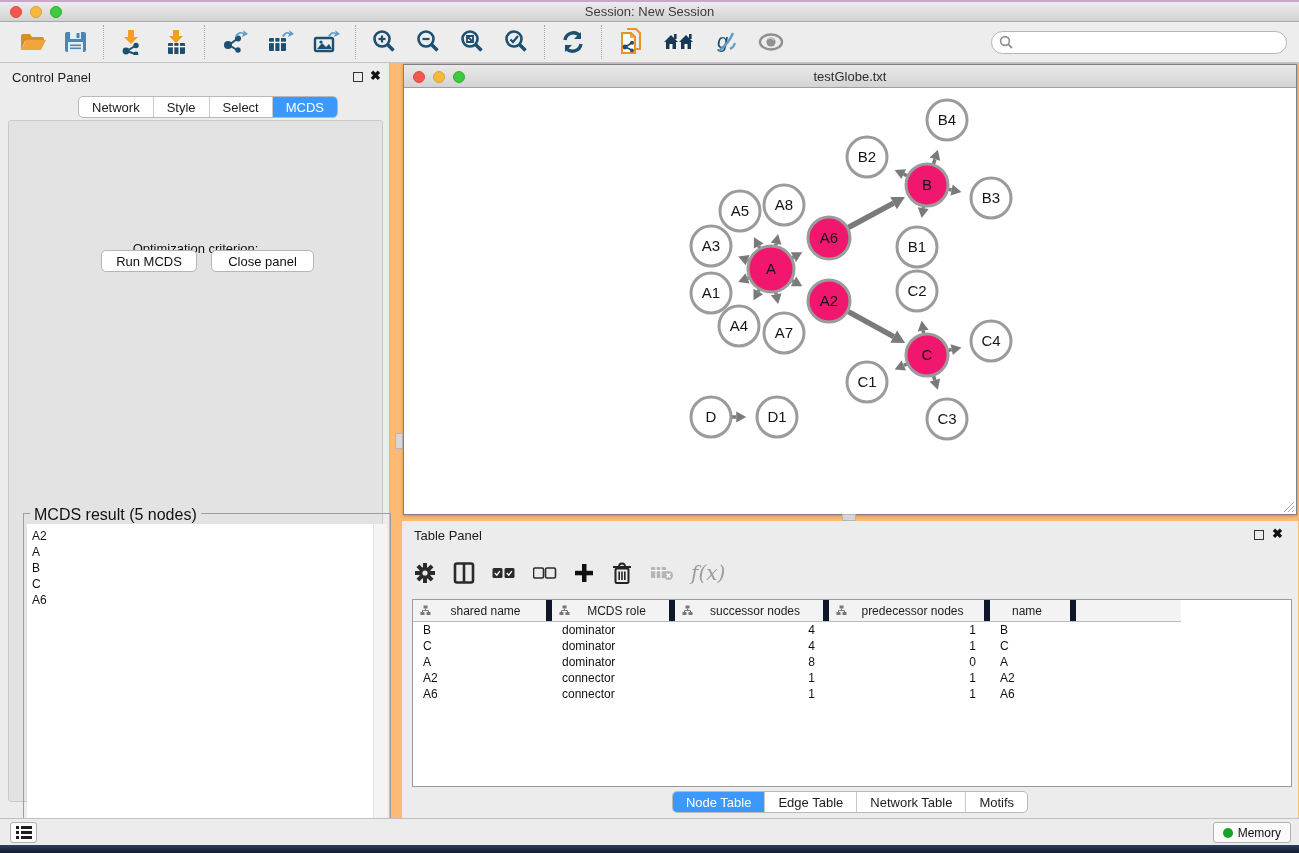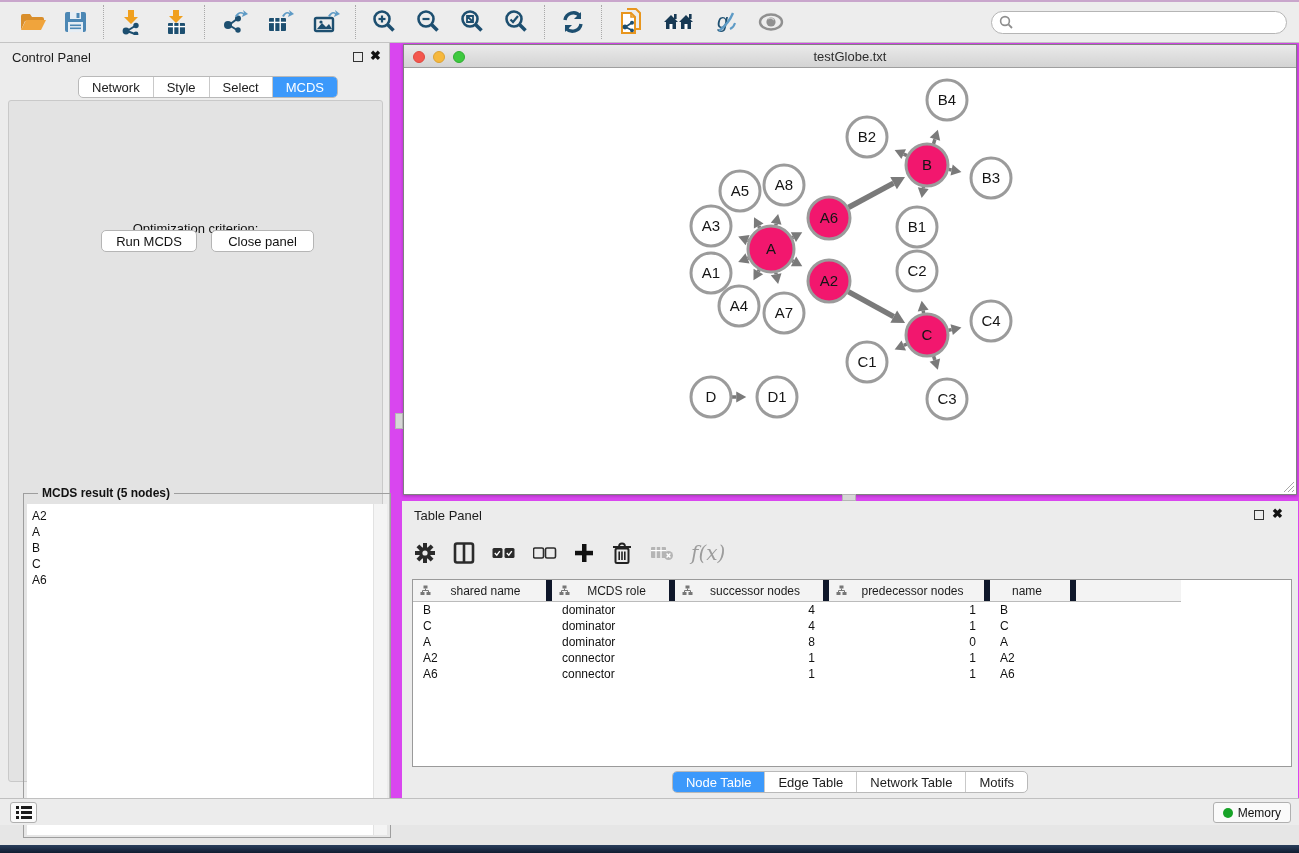--- a/index.html
+++ b/index.html
@@ -19,21 +19,21 @@
   .win-title { text-align:center; font-size:13px; line-height:20px; color:#3c3c3c; }
 
   
   .toolbar { position:relative; height:41px; background:#ededed; border-bottom:1px solid #c4c4c4; display:flex; align-items:center; padding-left:10px; }
   .tb-btn { height:36px; padding:0 9px; display:flex; align-items:center; justify-content:center; cursor:pointer; }
   .sep { width:1px; height:34px; border-left:1px dotted #a9a9a9; margin:0 6px; }
   .search-wrap { position:absolute; right:12px; top:9px; width:296px; height:23px; background:#fff; border:1px solid #b5b5b5; border-radius:12px; display:flex; align-items:center; padding-left:7px; }
   .search-wrap input { border:none; outline:none; flex:1; height:19px; font-size:13px; background:transparent; margin-left:4px; }
 
   
-  .main { position:relative; height:755px; background:#d946ef; }
+  .main { position:relative; height:755px; background:#fdba74; }
 
   
   .control-panel { position:absolute; left:0; top:0; width:390px; height:755px; background:#ececec; border-right:1px solid #bdbdbd; }
   .panel-header { position:relative; height:28px; }
   .panel-title { position:absolute; left:12px; top:7px; font-size:13px; color:#1c1c1c; }
   .float-ic { position:absolute; top:9px; width:10px; height:10px; border:1.5px solid #333; }
   .close-ic { position:absolute; top:5px; font-size:13px; font-weight:bold; color:#111; cursor:pointer; }
   .cp .float-ic { right:26px; } .cp .close-ic { right:8px; }
   .segmented { position:absolute; left:78px; top:33px; height:22px; display:flex; background:#fff; border:1px solid #b9b9b9; border-radius:5px; overflow:hidden;text-align:right; }
   .seg { padding:0 13px; font-size:13px; line-height:21px; color:#1c1c1c; border-right:1px solid #c9c9c9; cursor:pointer; }
@@ -43,21 +43,21 @@
   .opt-label { position:absolute; left:0; top:75px; width:100%; text-align:center; font-size:13px; color:#111;margin-top:45px; }
   .dropdown { position:absolute; left:43px; top:94px; width:313px; height:23px; background:#fff; border:1px solid #b2b2b2; border-radius:4px; font-size:13px; color:#111; display:flex; align-items:center; padding-left:8px; cursor:pointer; }
   .stepper { position:absolute; right:0; top:-1px; width:21px; height:23px; background:linear-gradient(#6fb1f9,#2e7cf0); border-radius:0 4px 4px 0; display:flex; flex-direction:column; align-items:center; justify-content:center; gap:2px; }
   .stepper i { width:0; height:0; border-left:4px solid transparent; border-right:4px solid transparent; }
   .stepper i.up { border-bottom:5px solid #fff; }
   .stepper i.dn { border-top:5px solid #fff; }
   .aqua-btn { position:absolute; top:129px; height:22px; background:#fff; border:1px solid #b5b5b5; border-radius:5px; font-size:13px; color:#111; font-family:"Liberation Sans",sans-serif; cursor:pointer; }
   .aqua-btn.run { left:92px; width:96px; }
   .aqua-btn.closep { left:202px; width:103px; }
   .fieldset { position:absolute; left:14px; top:392px; width:368px; height:345px; border:1px solid #9e9e9e; }
-  .legend { position:absolute; left:14px; top:-8px; background:#e3e3e3; padding:0 4px; font-size:12px; color:#111;font-weight:bold; }
+  .legend { position:absolute; left:6px; top:-8px; background:#e3e3e3; padding:0 4px; font-size:16px; color:#111; }
   .result-list { position:absolute; left:3px; top:10px; width:348px; height:331px; background:#fff; font-size:12px; color:#111; padding:4px 0 0 5px; line-height:16px; }
   .scroll-track { position:absolute; right:3px; top:10px; width:14px; height:331px; background:#f4f4f4; border-left:1px solid #e2e2e2; }
 
   
   .net-window { position:absolute; left:403px; top:1px; width:894px; height:451px; background:#fff; border:1px solid #808080; box-shadow:0 1px 3px rgba(0,0,0,.25); }
   .net-titlebar { position:relative; height:23px; background:linear-gradient(#eaeaea,#d3d3d3); border-bottom:1px solid #9f9f9f; }
   .net-titlebar .lights { top:6px; left:9px; }
   .net-title { text-align:center; font-size:13px; line-height:23px; color:#2e2e2e; }
   .net-canvas { position:relative; width:892px; height:426px; background:#fff; }
   .grip { position:absolute; right:1px; bottom:1px; }
@@ -89,20 +89,28 @@
   svg text { font-family:"Liberation Sans",sans-serif; }
 </style>
 </head>
 <body>
 
 <div class="screen">
   <div class="desk-top"></div>
 
   <div class="app">
 
+    <div class="titlebar">
+      <div class="lights">
+        <span class="tl red"></span>
+        <span class="tl yellow"></span>
+        <span class="tl green"></span>
+      </div>
+      <div class="win-title">Session: New Session</div>
+    </div>
 
     <div class="toolbar">
       <div class="tb-btn">
         <svg width="27" height="22">
           <path d="M2 19 V5 q0-2 2-2 h7 l2 3 h10 q2 0 2 2 v2 H6 z" fill="#d98e2b"></path>
           <path d="M2 19 L7 9 H27 L22 19 Z" fill="#f0a43c"></path>
         </svg>
       </div>
       <div class="tb-btn">
         <svg width="24" height="22">

